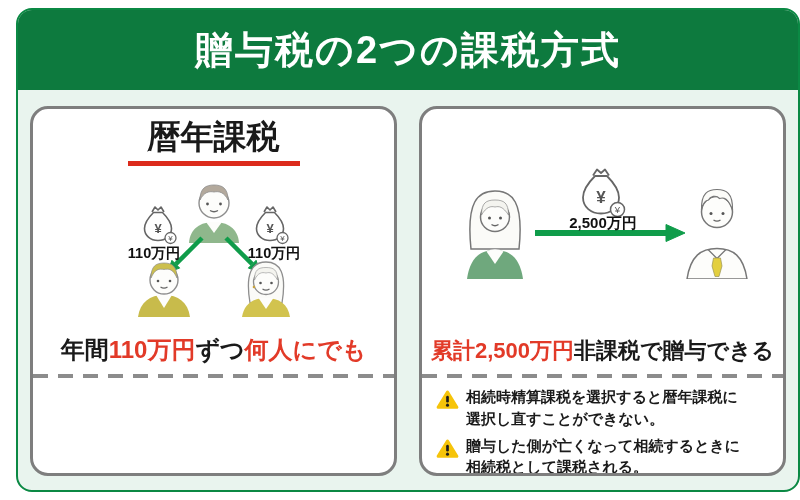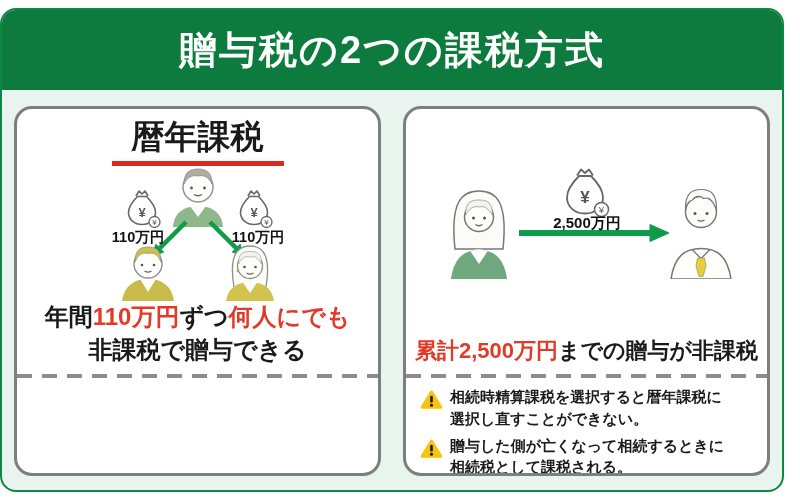--- a/index.html
+++ b/index.html
@@ -1,17 +1,17 @@
 <!DOCTYPE html>
 <html style="--header_green: #0D7A3E; --frame_green: #0B8944; --bg_green: #E9F4EE; --card_border: #7E7E7E; --accent_red: #E23A28; --underline_red: #DC2B1C; --arrow_green: #0F9C4A; --divider_gray: #8C8C8C; --warning_yellow: #F6C40A;"><head>
 <meta charset="utf-8">
 <style>
   html,body{margin:0;padding:0;width:800px;height:500px;background:#ffffff;
     font-family:"Liberation Sans","DejaVu Sans",sans-serif;overflow:hidden;}
-  .frame{position:absolute;left:0;top:8px;width:784px;height:484px;box-sizing:border-box;
+  .frame{position:absolute;left:16px;top:8px;width:784px;height:484px;box-sizing:border-box;
     border:2px solid var(--frame_green,#0B8944);border-radius:16px;
     background:var(--bg_green,#E9F4EE);overflow:hidden;}
   .header{height:80px;background:var(--header_green,#0D7A3E);
     display:flex;align-items:center;justify-content:center;}
   .header h1{margin:0;color:#fff;font-size:38px;font-weight:bold;letter-spacing:2px;}
   .cards{display:flex;gap:22px;padding:16px 12px 0;}
   .card{flex:1;box-sizing:border-box;height:370px;background:#fff;
     border:3px solid var(--card_border,#7E7E7E);border-radius:18px;
     display:flex;flex-direction:column;overflow:hidden;}
   .card-top{height:265px;flex-shrink:0;display:flex;flex-direction:column;align-items:center;}
@@ -107,21 +107,20 @@
               <circle cx="216.5" cy="102" r="1.3" fill="#555"></circle>
               <circle cx="227.5" cy="102" r="1.3" fill="#555"></circle>
               <path d="M218.5 108 Q222 110.3 225.5 108" stroke="#666" stroke-width="1.2" fill="none"></path>
               <circle cx="210" cy="106" r="1.3" fill="#C7A23C"></circle>
             </g>
           </svg>
         </div>
 
         <div class="statement lg">
           <div><span>年間</span><span class="red">110万円</span><span>ずつ</span><span class="red">何人にでも</span></div>
-          <div>非課税で贈与できる</div>
         </div>
       </div>
 
       <div class="divider"></div>
 
     </section>
 
     <section class="card card-right">
       <div class="card-top">
 
@@ -160,21 +159,21 @@
               <path d="M275 84.5 L284 93.5 L293 84.5" fill="none" stroke="#777" stroke-width="1.3"></path>
               <path d="M280.5 93 L287.5 93 L289 101 L286 111.5 L282 111.5 L279 101 Z" fill="#E3CF3F" stroke="#9a9456" stroke-width="0.7"></path>
               <circle cx="278" cy="48.5" r="1.5" fill="#555"></circle>
               <circle cx="290" cy="48.5" r="1.5" fill="#555"></circle>
               <path d="M280.5 55 Q284 57.4 287.5 55" stroke="#666" stroke-width="1.3" fill="none"></path>
             </g>
           </svg>
         </div>
 
         <div class="statement md">
-          <div><span class="red">累計2,500万円</span><span>までの贈与が非課税</span></div>
+          <div><span class="red">累計2,500万円</span><span>非課税で贈与できる</span></div>
         </div>
       </div>
 
       <div class="divider"></div>
 
       <div class="notes">
         <div class="note">
           <svg width="23" height="21" viewBox="0 0 24 22">
             <polygon points="12,3.2 21.8,19.2 2.2,19.2" fill="#F6C40A" stroke="#F6C40A" stroke-width="3.2" stroke-linejoin="round"></polygon>
             <rect x="10.6" y="7.2" width="2.8" height="7" rx="1.4" fill="#1c1c1c"></rect>

